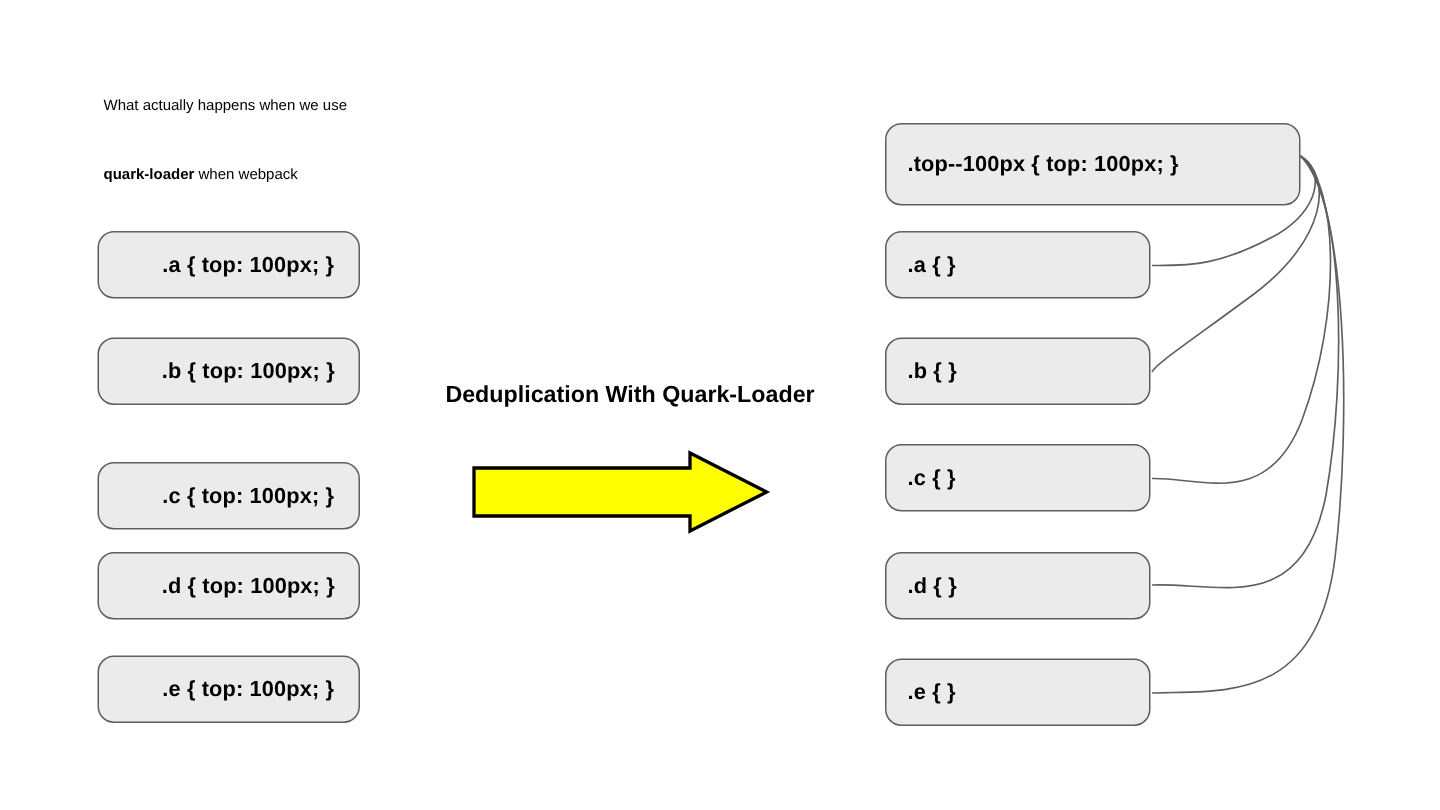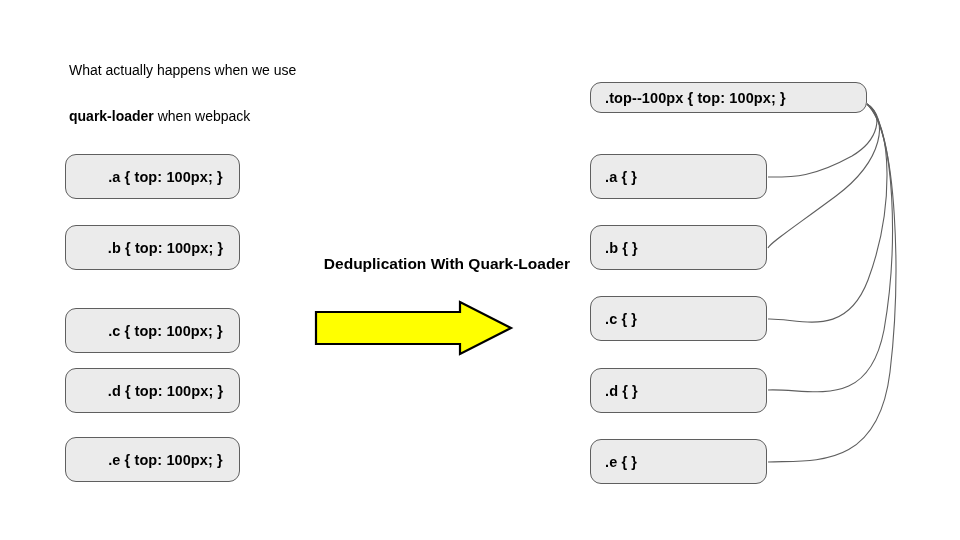--- a/index.html
+++ b/index.html
@@ -19,21 +19,21 @@
     background: #ffffff;
     overflow: hidden;
   }
 
   
   .title {
     position: absolute;
     left: 69px;
     top: 36px;
     width: 430px;
-    font-size: 14px;
+    font-size: 10px;
     line-height: 23px;
     color: #000000;
     white-space: pre-line;
   }
   .title .strong {
     font-weight: bold;
   }
 
   
   .code-box {
@@ -59,32 +59,32 @@
   .code-box.right {
     left: 590px;
     width: 177px;
     height: 45px;
     justify-content: flex-start;
     padding-left: 14px;
   }
   .code-box.source {
     left: 590px;
     width: 277px;
-    height: 31px;
+    height: 55px;
     justify-content: flex-start;
     padding-left: 14px;
   }
 
   
   .center-label {
     position: absolute;
     left: 270px;
     top: 255px;
     width: 300px;
-    text-align: right;
+    text-align: center;
     font-size: 15.5px;
     font-weight: bold;
     color: #000000;
   }
   .arrow-wrap {
     position: absolute;
     left: 314px;
     top: 300px;
     width: 200px;
     height: 56px;

